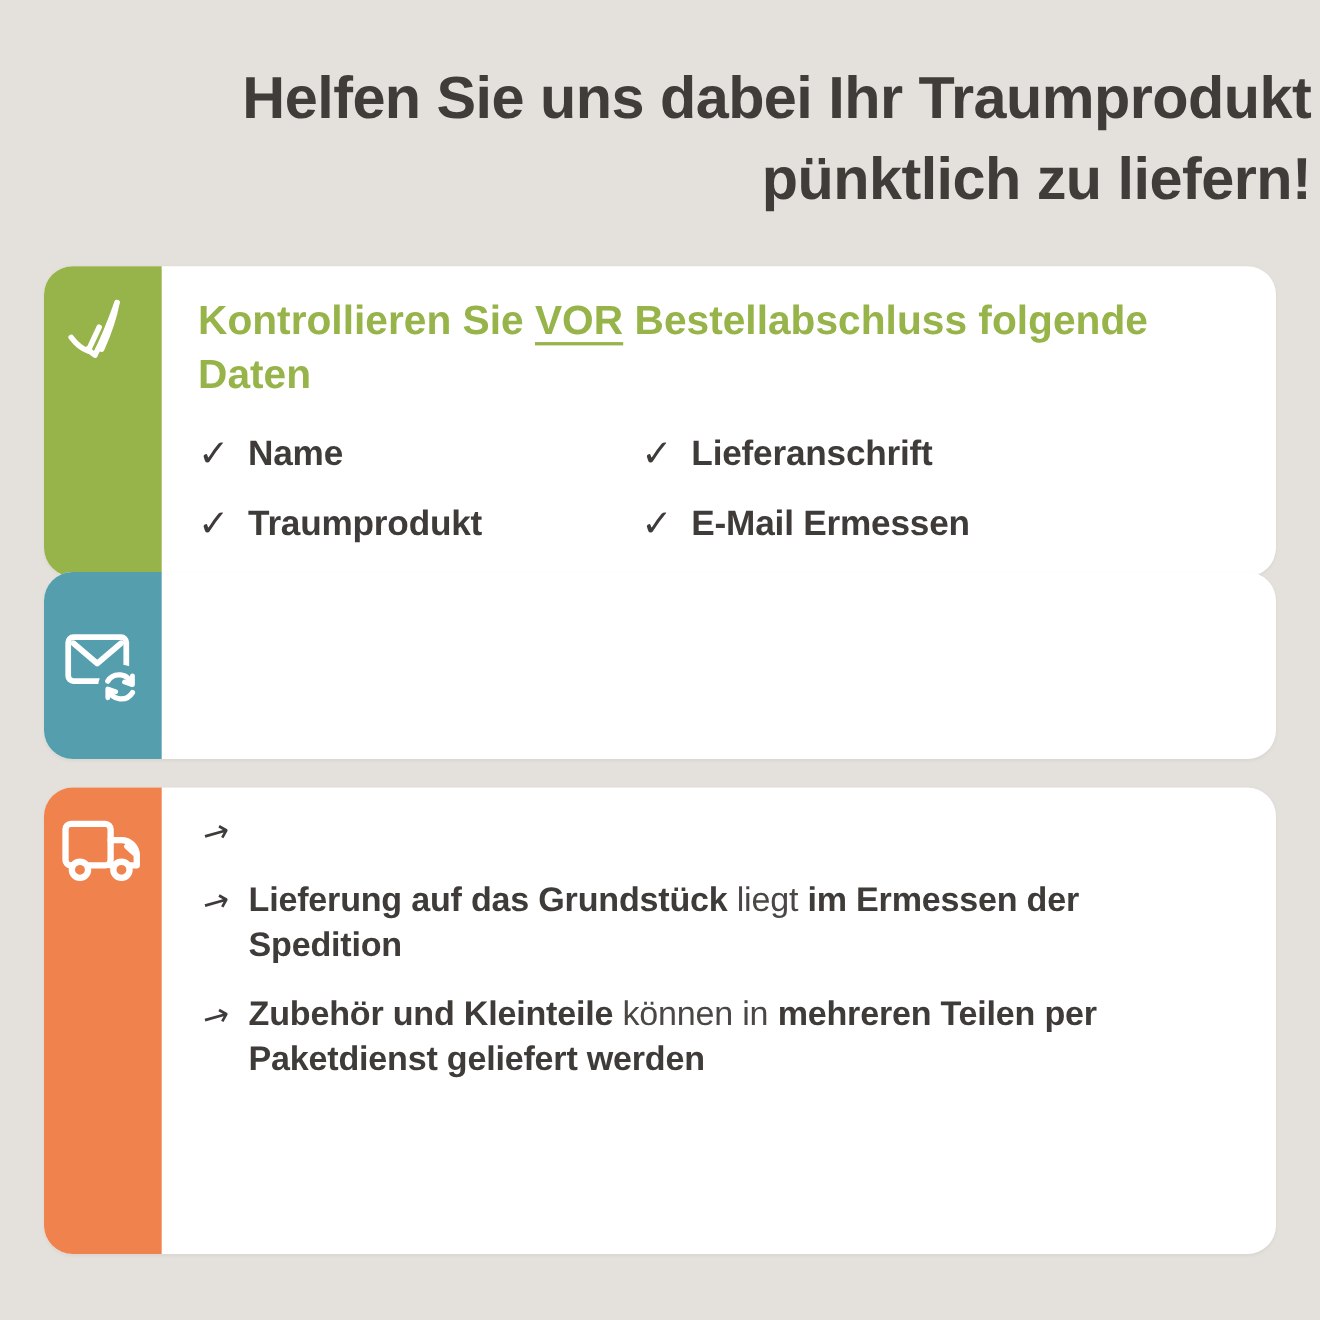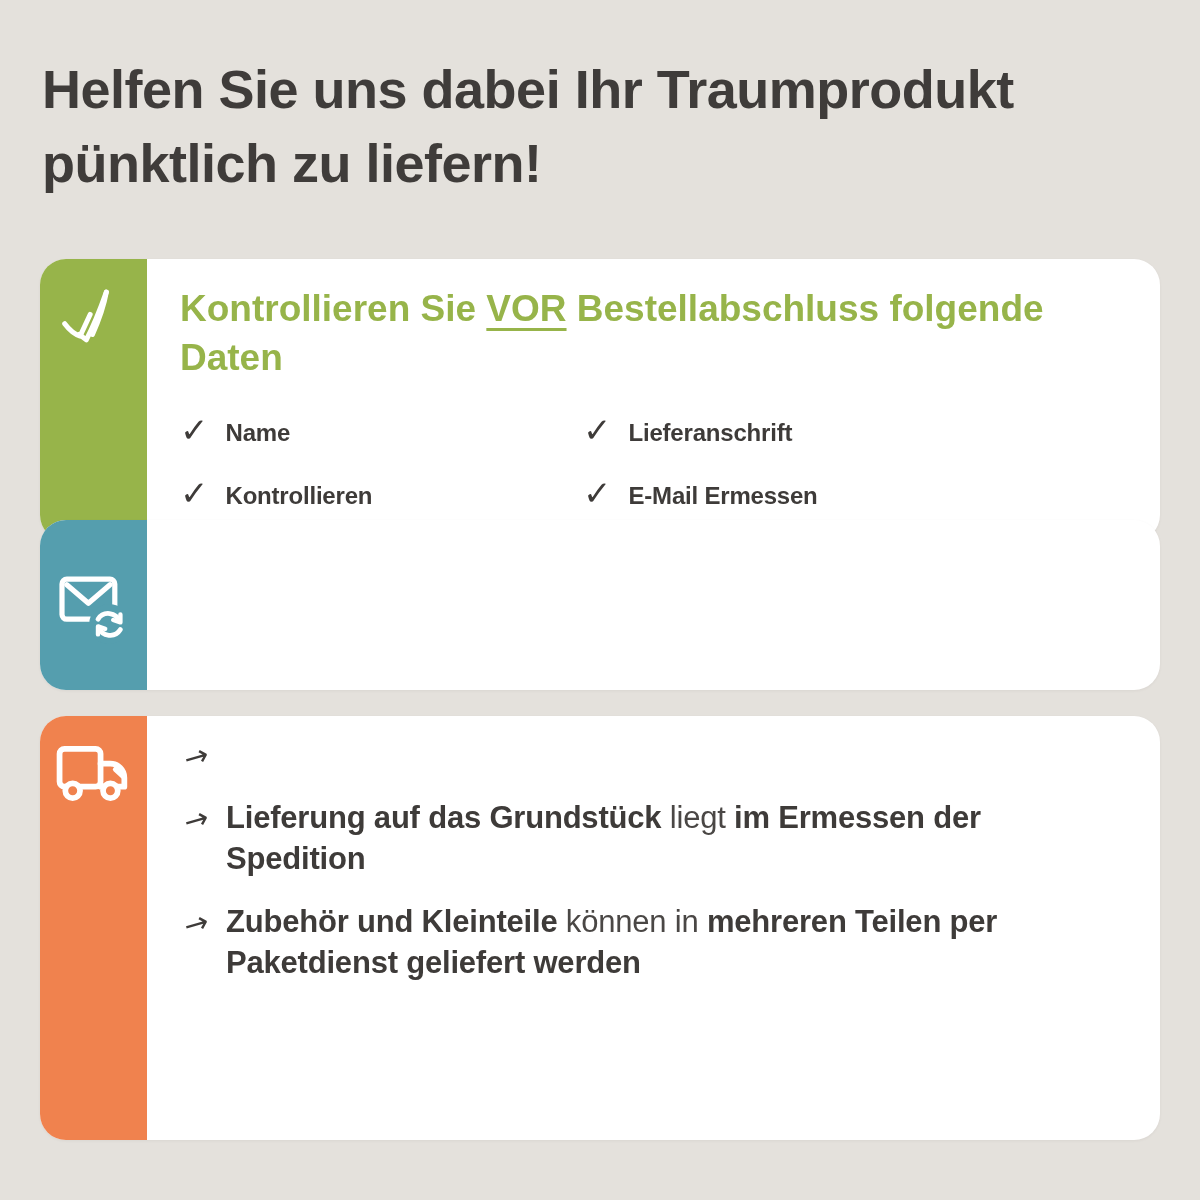--- a/index.html
+++ b/index.html
@@ -16,21 +16,21 @@
     position:absolute;left:42px;top:52px;width:1150px;
     font-size:54px;font-weight:700;line-height:74px;
     letter-spacing:-0.5px;color:#3f3c3a;white-space:pre;
   }
 
   .card{
     position:absolute;left:40px;width:1120px;
     background:#ffffff;border-radius:26px;
     box-shadow:0 1px 3px rgba(60,55,50,0.06);
   }
-  .card-1{top:259px;height:282px;}
+  .card-1{top:242px;height:282px;}
   .card-2{top:520px;height:170px;}
   .card-3{top:716px;height:424px;}
 
   .stripe{
     position:absolute;left:0;top:0;bottom:0;width:107px;
     border-radius:26px 0 0 26px;
   }
   .stripe svg{position:absolute;left:50%;transform:translateX(-50%);}
   .card-1 .stripe svg{top:20px;}
   .card-2 .stripe svg{top:46px;}
@@ -51,21 +51,21 @@
   .checklist{
     margin-top:27px;
     display:grid;grid-template-columns:403px auto;row-gap:23px;
   }
   .check-item{display:flex;align-items:baseline;}
   .check-mark{
     font-size:34px;font-weight:400;color:#3e3b39;
     font-family:"DejaVu Sans", sans-serif;
     margin-right:17px;position:relative;top:1px;
   }
-  .check-label{font-size:24px;font-weight:700;color:#3e3b39;letter-spacing:-0.2px;}
+  .check-label{font-size:32px;font-weight:700;color:#3e3b39;letter-spacing:-0.2px;}
 
   .bullet-list{margin-top:18px;}
   .bullet{display:flex;align-items:flex-start;margin-bottom:22px;padding-left:4px;}
   .bullet-arrow{
     flex:0 0 auto;width:28px;
     font-size:29px;font-weight:400;color:#3e3b39;
     font-family:"DejaVu Sans", sans-serif;
     transform:rotate(-16deg);transform-origin:center;
     position:relative;top:2px;margin-right:14px;line-height:41px;
   }
@@ -74,21 +74,21 @@
     color:#4a4745;white-space:pre;letter-spacing:-0.2px;
   }
 
   .icon-svg{display:block;}
 </style>
 </head>
 <body>
 
 <div class="canvas">
 
-  <div class="page-title" style="color: rgb(63, 60, 58);">Helfen Sie uns dabei Ihr Traumprodukt
+  <div class="page-title" style="color: rgb(63, 60, 58); text-align: right;">Helfen Sie uns dabei Ihr Traumprodukt
 pünktlich zu liefern!</div>
 
   <div class="card card-1">
     <div class="stripe" style="background: rgb(151, 180, 74);">
       <svg class="icon-svg" width="78" height="74" viewBox="0 0 100 96" fill="none" stroke="#ffffff" stroke-linecap="round" stroke-linejoin="round">
         <path d="M12 58 C18 66 26 72 32 74 L45 46" stroke-width="6.5"></path>
         <path d="M31 72 L40 79 C50 60 60 34 66 17" stroke-width="6.5"></path>
         <path d="M48 72 C56 54 63 34 66 17" stroke-width="6.5"></path>
       </svg>
     </div>
@@ -99,21 +99,21 @@
         <div class="check-item">
           <span class="check-mark">✓</span>
           <span class="check-label">Name</span>
         </div>
         <div class="check-item">
           <span class="check-mark">✓</span>
           <span class="check-label">Lieferanschrift</span>
         </div>
         <div class="check-item">
           <span class="check-mark">✓</span>
-          <span class="check-label">Kontrollieren</span>
+          <span class="check-label">Traumprodukt</span>
         </div>
         <div class="check-item">
           <span class="check-mark">✓</span>
           <span class="check-label">E-Mail Ermessen</span>
         </div>
       </div>
     </div>
   </div>
 
   <div class="card card-2">

